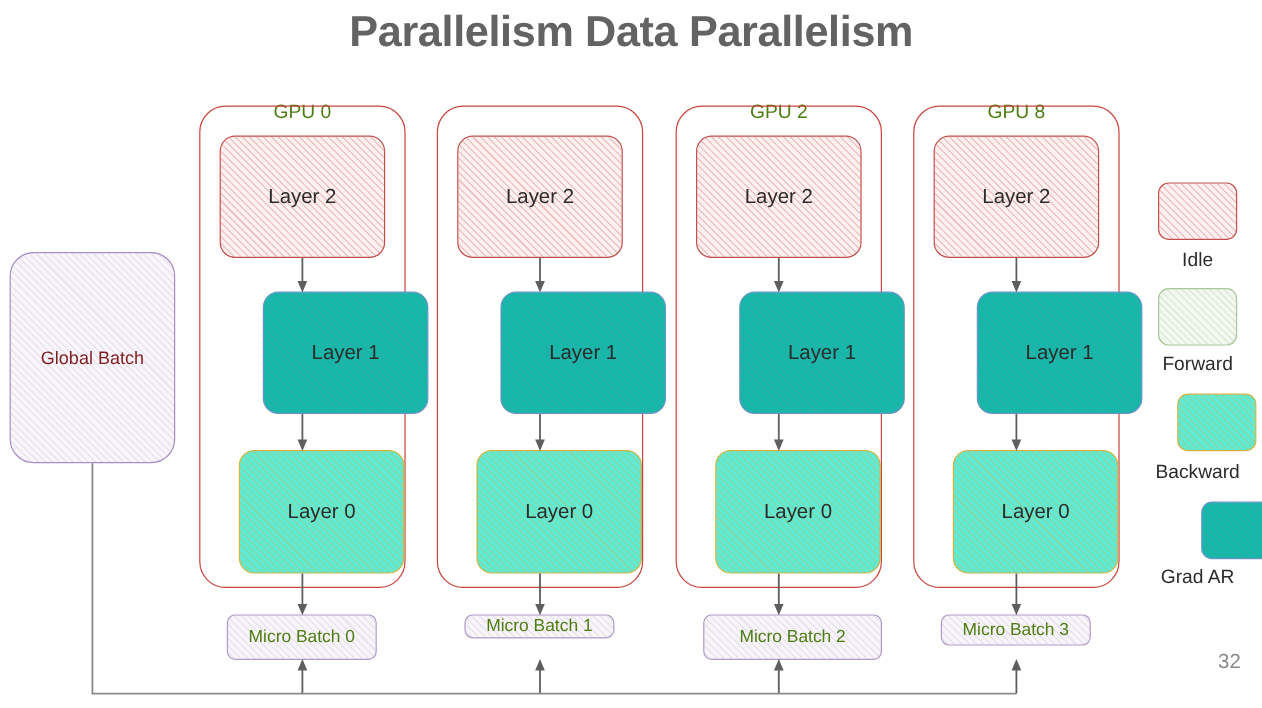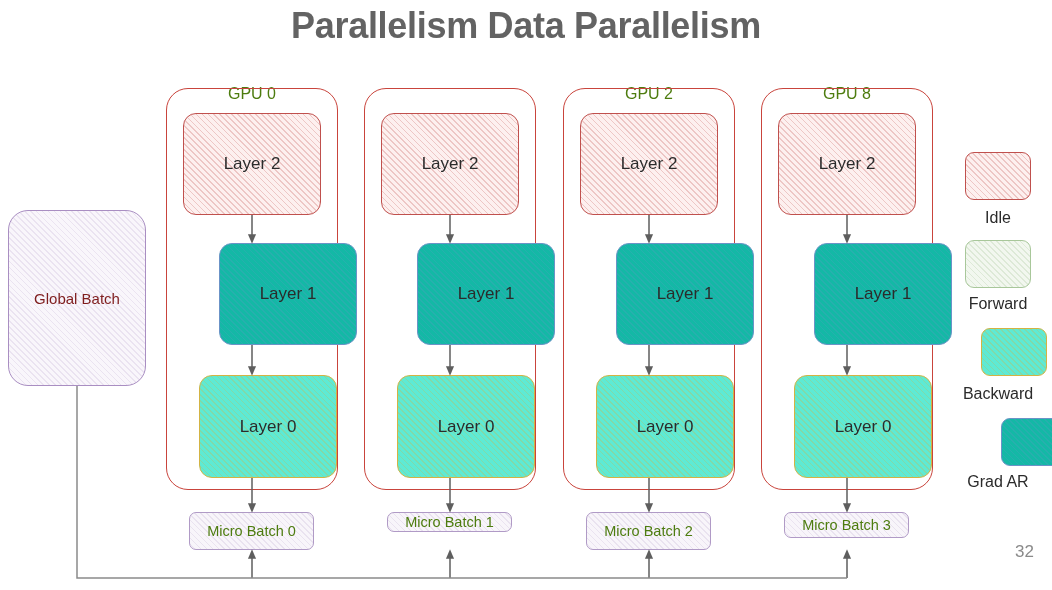--- a/index.html
+++ b/index.html
@@ -238,21 +238,21 @@
   <div class="gpu-frame" style="left:563px; top:88px; width:172px; height:402px;"></div>
   <div class="layer-box fill-red" style="left:580px; top:113px; width:138px; height:102px;">
     <span>Layer 2</span>
   </div>
   <div class="layer-box fill-blue" style="left:580px; top:243px; width:138px; height:102px;">
     <span>Layer 1</span>
   </div>
   <div class="layer-box fill-yellow" style="left:580px; top:375px; width:138px; height:103px;">
     <span>Layer 0</span>
   </div>
-  <div class="micro-box" style="left:586px; top:512px; width:125px; height:38px;">
+  <div class="micro-box" style="left:586px; top:512px; width:149px; height:38px;">
     <span>Micro Batch 2</span>
   </div>
 
   <div class="gpu-label" style="left:761px; top:60px; width:172px;">GPU 8</div>
   <div class="gpu-frame" style="left:761px; top:88px; width:172px; height:402px;"></div>
   <div class="layer-box fill-red" style="left:778px; top:113px; width:138px; height:102px;">
     <span>Layer 2</span>
   </div>
   <div class="layer-box fill-blue" style="left:778px; top:243px; width:138px; height:102px;">
     <span>Layer 1</span>

